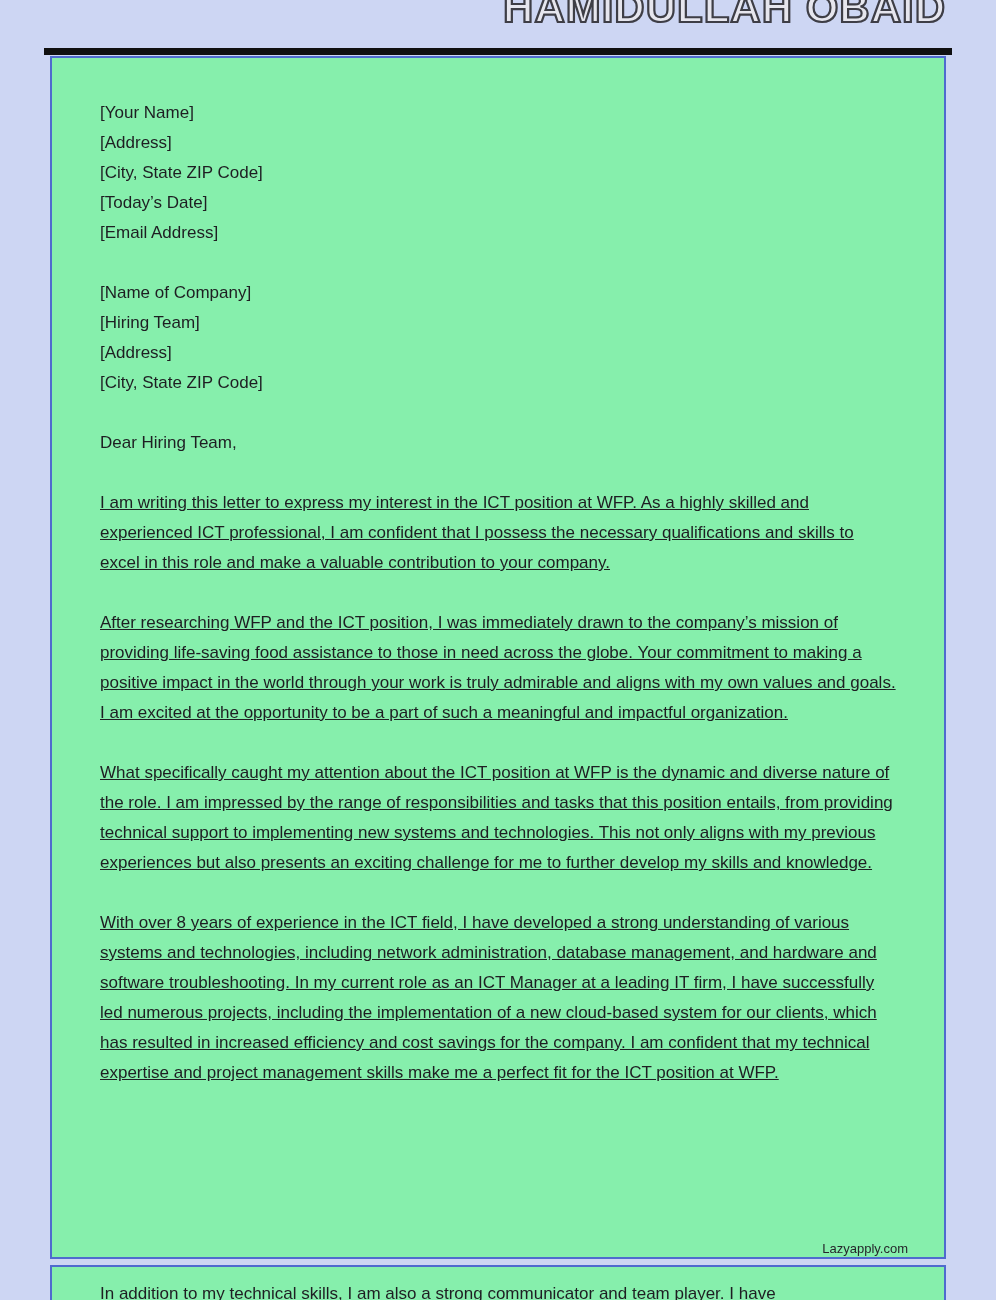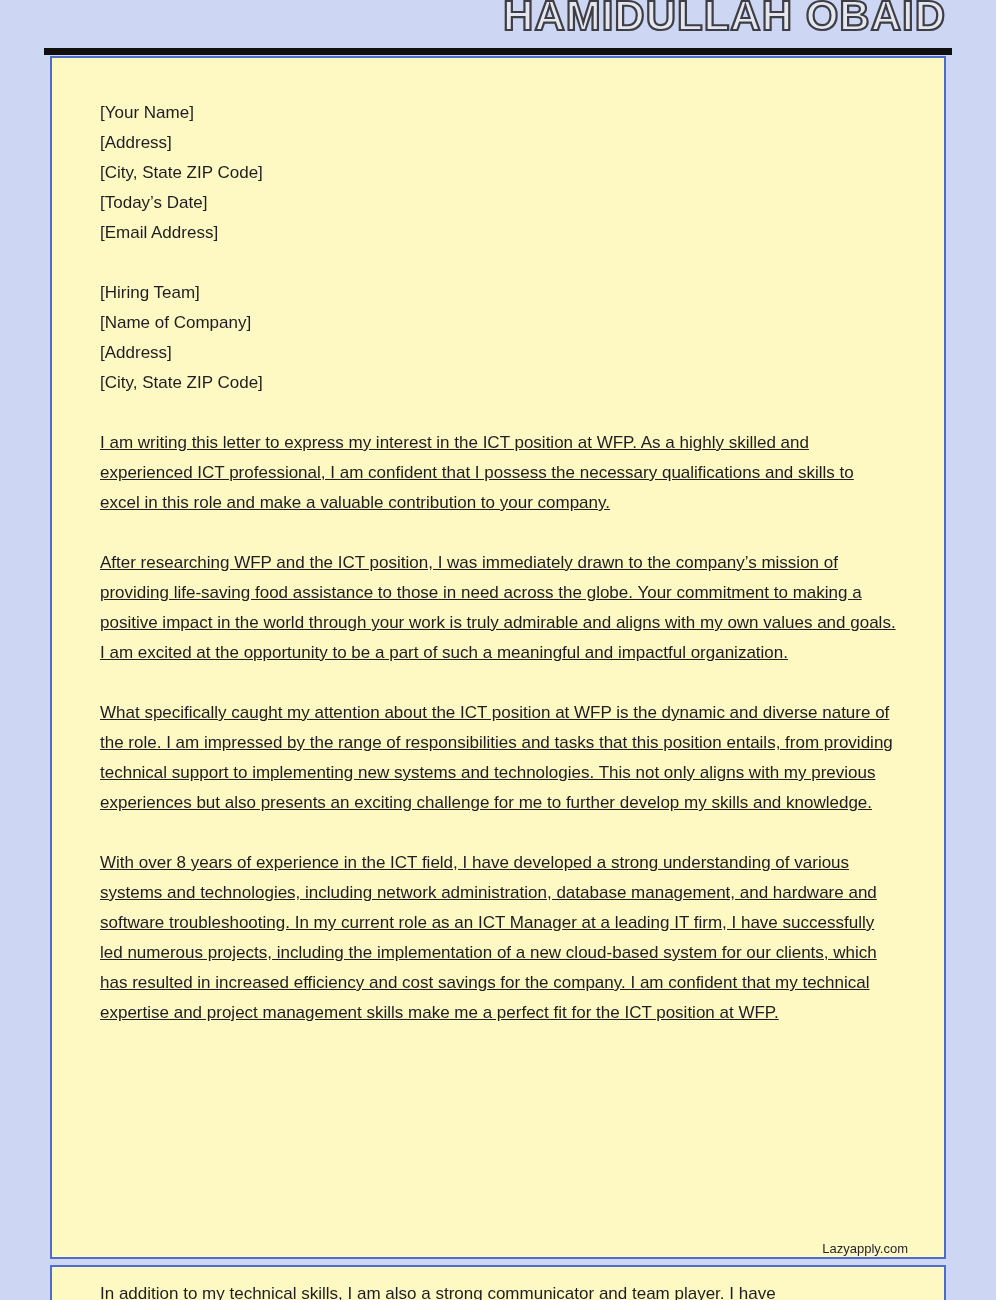--- a/index.html
+++ b/index.html
@@ -6,21 +6,21 @@
     margin: 0;
     padding: 0;
     width: 996px;
     height: 1300px;
     overflow: hidden;
     background: #cdd6f3;
     font-family: "Liberation Sans", "DejaVu Sans", sans-serif;
   }
   .header {
     height: 48px;
-    padding: 8px 50px;
+    padding: 16px 50px;
     box-sizing: border-box;
     display: flex;
     justify-content: flex-end;
     align-items: flex-end;
   }
   .header-name {
     font-size: 42px;
     font-weight: 800;
     letter-spacing: 1px;
     line-height: 48px;
@@ -31,21 +31,21 @@
   }
   .rule {
     width: 908px;
     height: 7px;
     background: #101010;
     margin: 0 auto;
   }
   .page {
     width: 896px;
     margin: 0 auto;
-    background: #fef9c3;
+    background: #86efac;
     border: 2px solid #4f6bce;
     box-sizing: border-box;
   }
   .page1 {
     margin-top: 1px;
     height: 1203px;
     position: relative;
     overflow: hidden;
     padding: 40px 48px 0 48px;
   }
@@ -88,26 +88,29 @@
 
     <div class="block">
       <div class="line">[Your Name]</div>
       <div class="line">[Address]</div>
       <div class="line">[City, State ZIP Code]</div>
       <div class="line">[Today’s Date]</div>
       <div class="line">[Email Address]</div>
     </div>
 
     <div class="block">
+      <div class="line">[Name of Company]</div>
       <div class="line">[Hiring Team]</div>
-      <div class="line">[Name of Company]</div>
       <div class="line">[Address]</div>
       <div class="line">[City, State ZIP Code]</div>
     </div>
 
+    <div class="block">
+      <div class="line">Dear Hiring Team,</div>
+    </div>
 
     <p class="para">I am writing this letter to express my interest in the ICT position at WFP. As a highly skilled and experienced ICT professional, I am confident that I possess the necessary qualifications and skills to excel in this role and make a valuable contribution to your company.</p>
     <p class="para">After researching WFP and the ICT position, I was immediately drawn to the company’s mission of providing life-saving food assistance to those in need across the globe. Your commitment to making a positive impact in the world through your work is truly admirable and aligns with my own values and goals. I am excited at the opportunity to be a part of such a meaningful and impactful organization.</p>
     <p class="para">What specifically caught my attention about the ICT position at WFP is the dynamic and diverse nature of the role. I am impressed by the range of responsibilities and tasks that this position entails, from providing technical support to implementing new systems and technologies. This not only aligns with my previous experiences but also presents an exciting challenge for me to further develop my skills and knowledge.</p>
     <p class="para">With over 8 years of experience in the ICT field, I have developed a strong understanding of various systems and technologies, including network administration, database management, and hardware and software troubleshooting. In my current role as an ICT Manager at a leading IT firm, I have successfully led numerous projects, including the implementation of a new cloud-based system for our clients, which has resulted in increased efficiency and cost savings for the company. I am confident that my technical expertise and project management skills make me a perfect fit for the ICT position at WFP.</p>
 
   </div>
 
   <span class="watermark">Lazyapply.com</span>
 </div>

